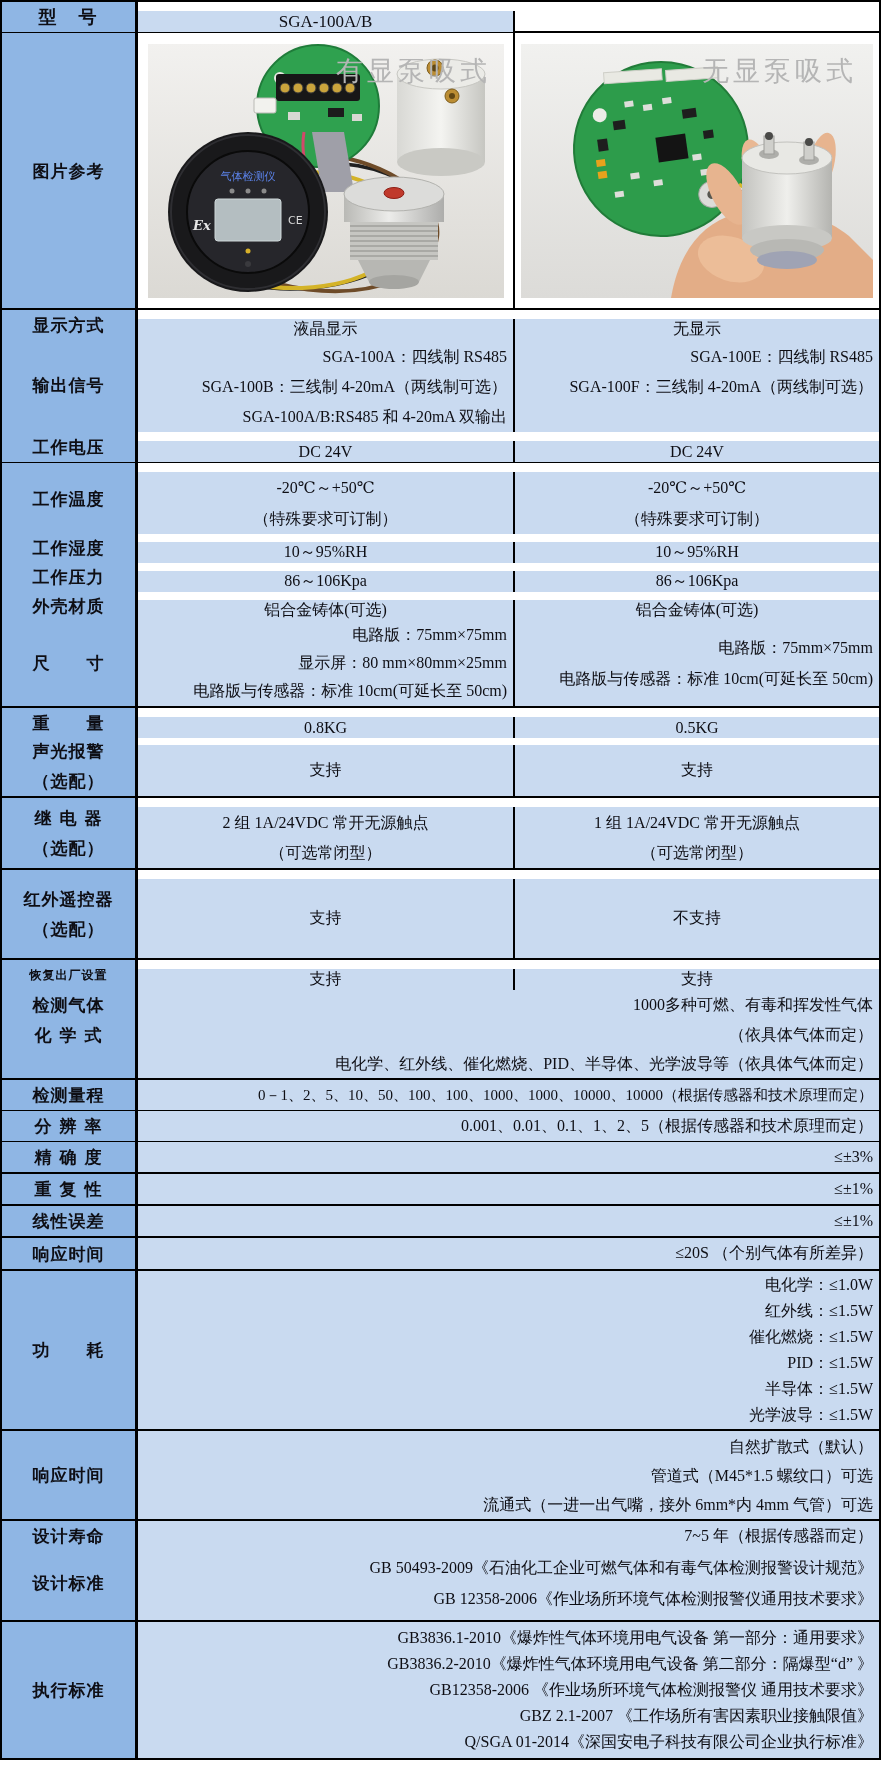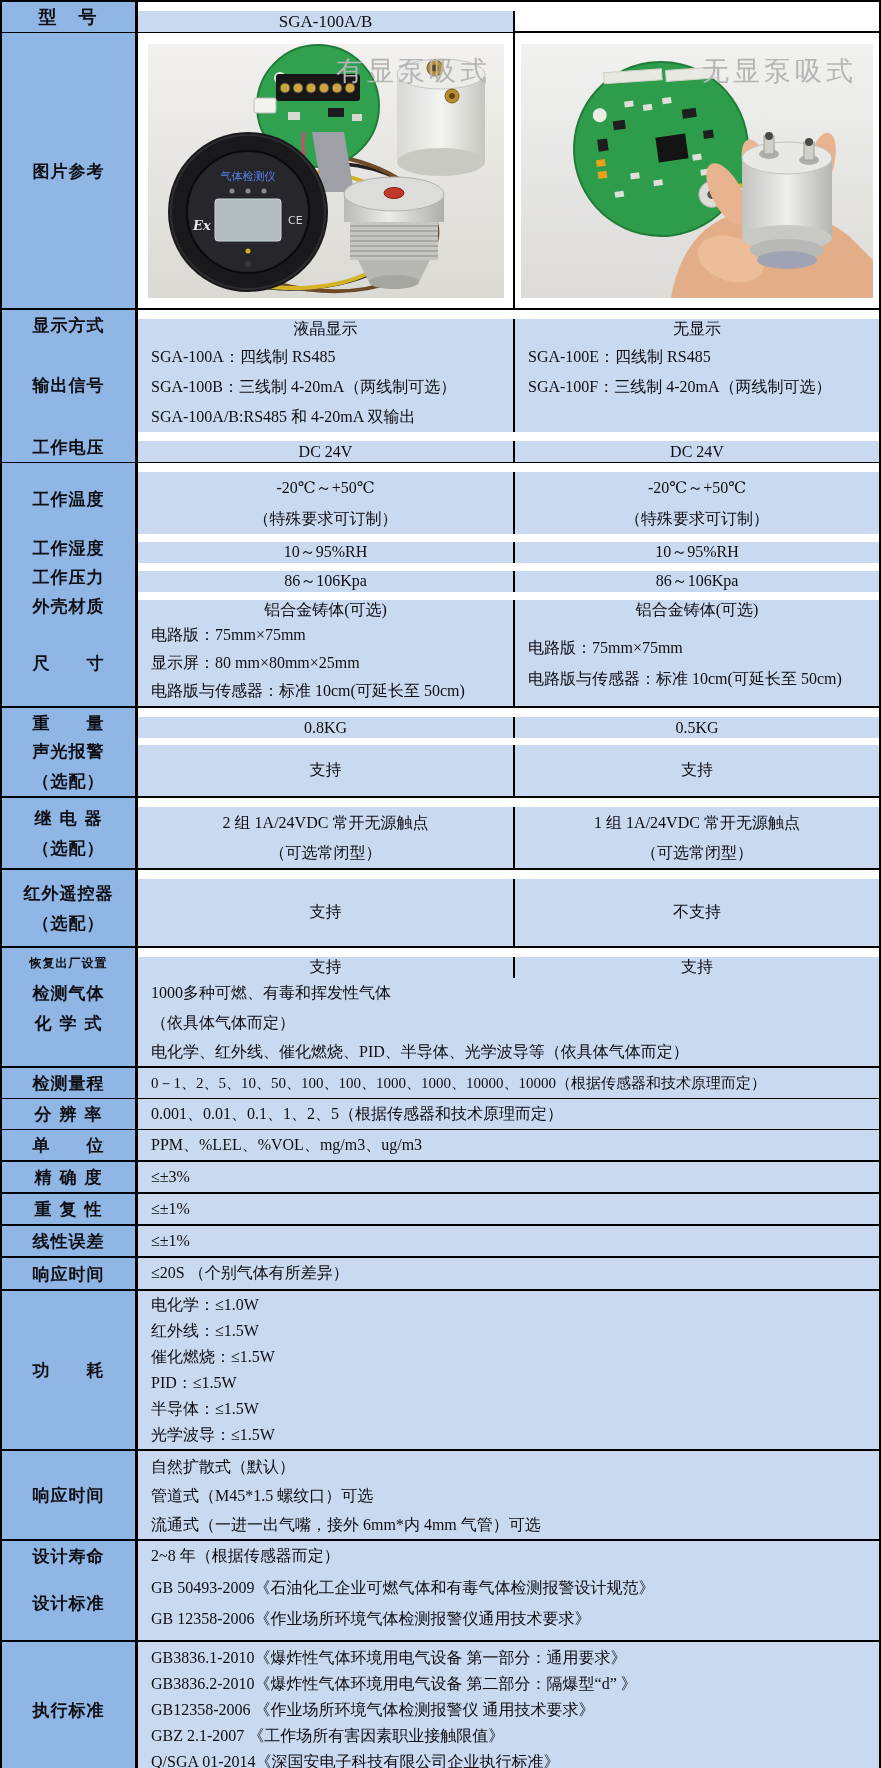--- a/index.html
+++ b/index.html
@@ -9,21 +9,21 @@
   .row.span{grid-template-columns:136px 1fr;}
   .row:last-child{border-bottom:none;}
   .cell{box-sizing:border-box;min-width:0;}
   .lbl{background:#8FB6E4;border-right:3px solid #000;display:flex;flex-direction:column;
        align-items:center;justify-content:center;text-align:center;
        font-weight:bold;font-size:17px;letter-spacing:1px;line-height:30px;}
   .v{background:#C9DAF0;font-family:"Liberation Serif","DejaVu Serif",serif;font-size:16px;
      display:flex;flex-direction:column;justify-content:center;}
   .mid{border-right:2px solid #000;}
   .cen{align-items:center;text-align:center;margin-top:9px;}
-  .lft{align-items:flex-start;padding-left:13px;padding-right:6px;text-align:left;}
+  .lft{align-items:flex-end;padding-left:13px;padding-right:6px;text-align:left;}
   .top{justify-content:flex-start;}
   .imgcell{background:#fff;position:relative;display:flex;align-items:center;justify-content:center;}
   .imgcell.mid{border-right:2px solid #000;}
   .wm{position:absolute;top:20px;right:22px;font-size:27px;color:#b5b5b5;letter-spacing:4px;
       font-family:"DejaVu Sans",sans-serif;z-index:3;}
   .hdr .v{font-size:17px;}
   svg{display:block;}
 </style>
 </head>
 <body>
@@ -297,21 +297,21 @@
     <div class="cell v mid cen" style="line-height:30px">
       <div>2 组 1A/24VDC 常开无源触点</div>
       <div>（可选常闭型）</div>
     </div>
     <div class="cell v cen" style="line-height:30px">
       <div>1 组 1A/24VDC 常开无源触点</div>
       <div>（可选常闭型）</div>
     </div>
   </div>
 
-  <div class="row" style="height:78px">
+  <div class="row" style="height:90px">
     <div class="cell lbl">
       <div>红外遥控器</div>
       <div>（选配）</div>
     </div>
     <div class="cell v mid cen">支持</div>
     <div class="cell v cen">不支持</div>
   </div>
 
   <div class="row" style="height:30px">
     <div class="cell lbl" style="font-size:12px">恢复出厂设置</div>
@@ -337,24 +337,20 @@
   <div class="row span" style="height:31px">
     <div class="cell lbl">检测量程</div>
     <div class="cell v lft" style="font-size:15px">0－1、2、5、10、50、100、100、1000、1000、10000、10000（根据传感器和技术原理而定）</div>
   </div>
 
   <div class="row span" style="height:31px">
     <div class="cell lbl">分 辨 率</div>
     <div class="cell v lft">0.001、0.01、0.1、1、2、5（根据传感器和技术原理而定）</div>
   </div>
 
-  <div class="row span" style="height:32px">
-    <div class="cell lbl">单　　位</div>
-    <div class="cell v lft">PPM、%LEL、%VOL、mg/m3、ug/m3</div>
-  </div>
 
   <div class="row span" style="height:32px">
     <div class="cell lbl">精 确 度</div>
     <div class="cell v lft">≤±3%</div>
   </div>
 
   <div class="row span" style="height:32px">
     <div class="cell lbl">重 复 性</div>
     <div class="cell v lft">≤±1%</div>
   </div>
@@ -385,21 +381,21 @@
     <div class="cell lbl">响应时间</div>
     <div class="cell v lft" style="line-height:29px">
       <div>自然扩散式（默认）</div>
       <div>管道式（M45*1.5 螺纹口）可选</div>
       <div>流通式（一进一出气嘴，接外 6mm*内 4mm 气管）可选</div>
     </div>
   </div>
 
   <div class="row span" style="height:25px">
     <div class="cell lbl">设计寿命</div>
-    <div class="cell v lft">2~8 年（根据传感器而定）</div>
+    <div class="cell v lft">7~5 年（根据传感器而定）</div>
   </div>
 
   <div class="row span" style="height:76px">
     <div class="cell lbl">设计标准</div>
     <div class="cell v lft" style="line-height:31px">
       <div>GB 50493-2009《石油化工企业可燃气体和有毒气体检测报警设计规范》</div>
       <div>GB 12358-2006《作业场所环境气体检测报警仪通用技术要求》</div>
     </div>
   </div>
 

